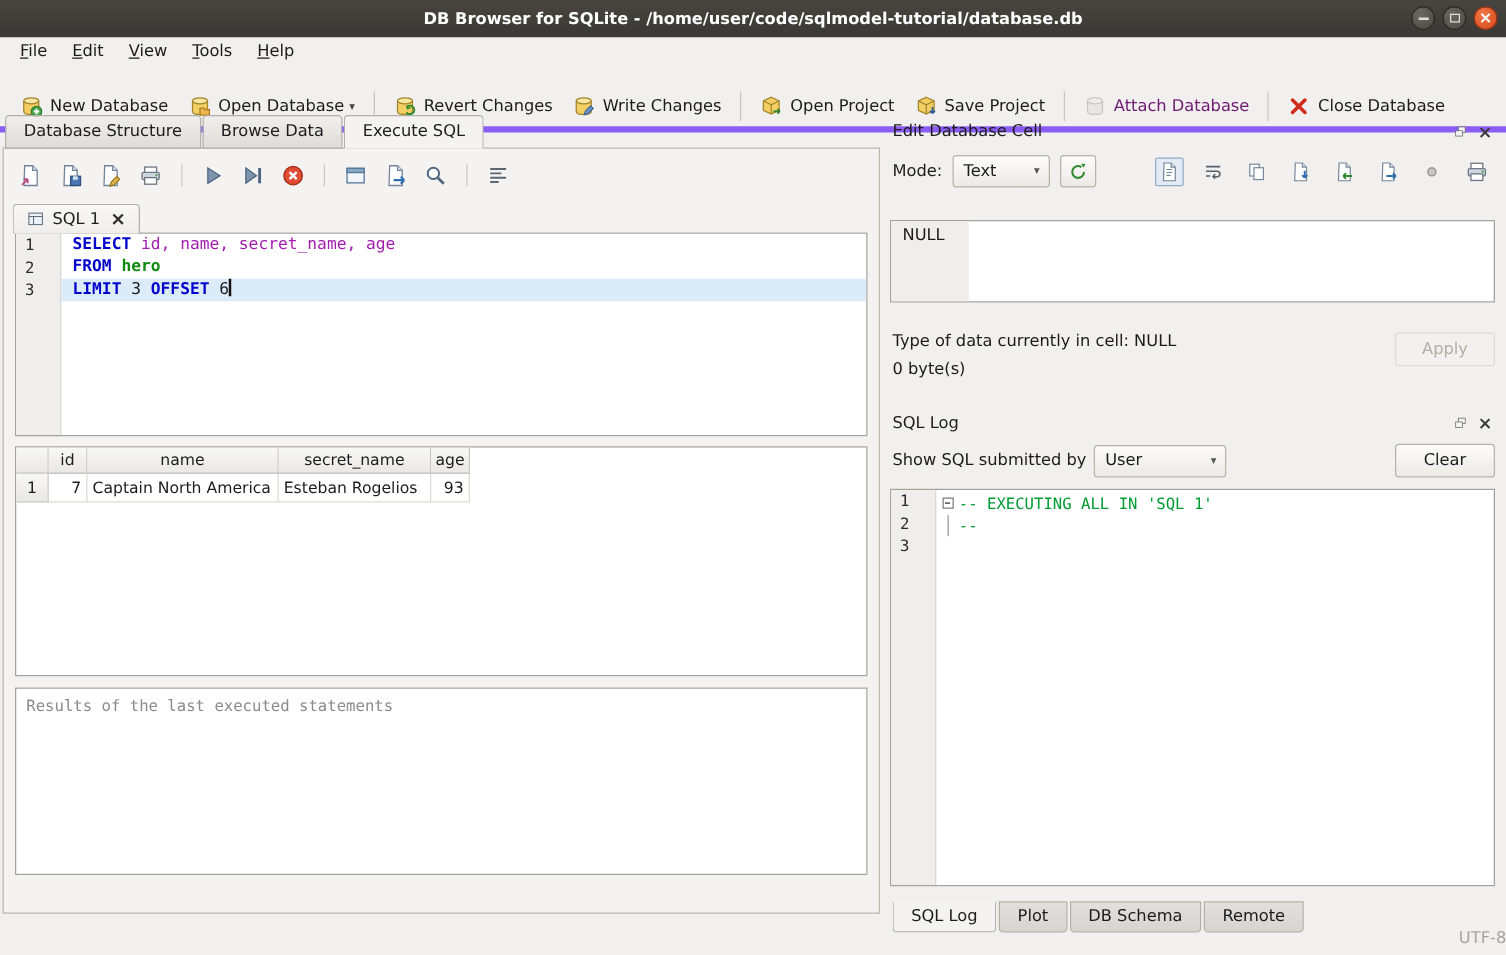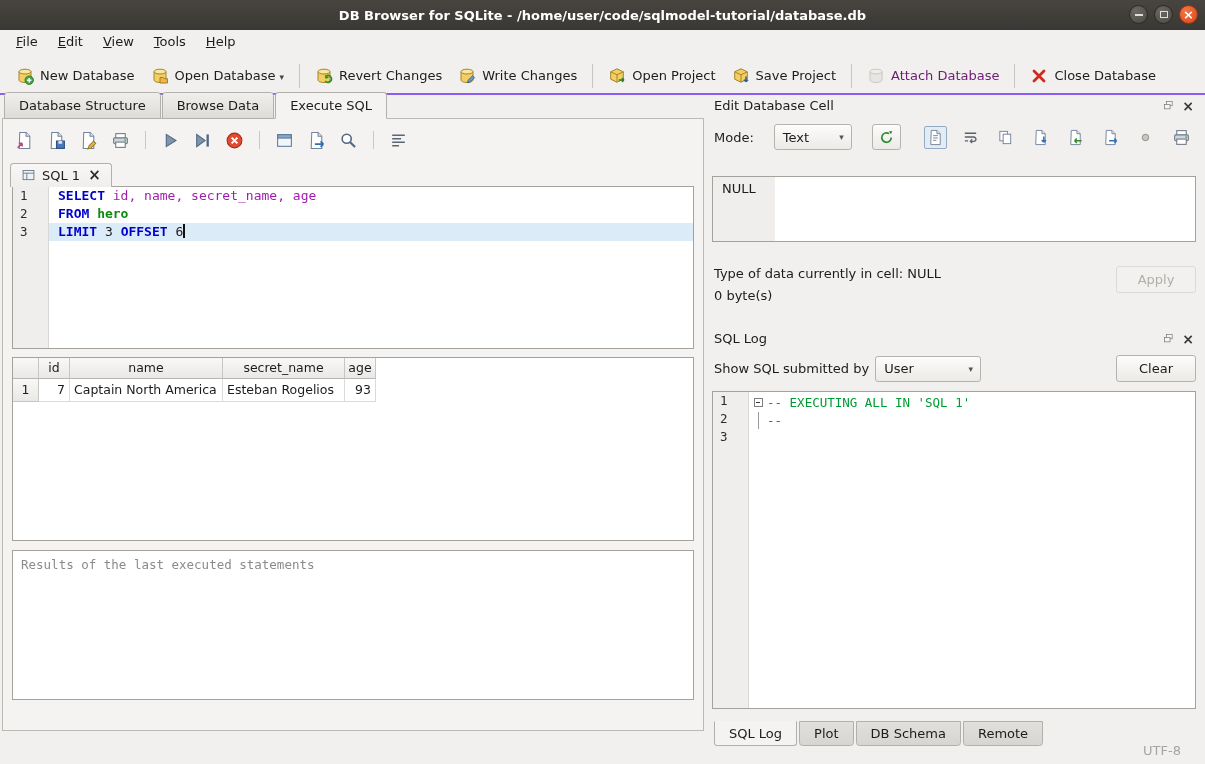--- a/index.html
+++ b/index.html
@@ -17,22 +17,22 @@
     display:flex;align-items:center;justify-content:center;}
   .winbtn.close{background:radial-gradient(circle at 35% 30%,#f07746,#d8481c);border-color:#9c3412;}
   .g-min{width:8px;height:2px;background:#ddd;}
   .g-max{width:8px;height:7px;border:1px solid #ddd;}
   .g-close{color:#fff;font-size:13px;font-weight:bold;line-height:1;margin-top:-1px;}
 
   
   .menubar{position:absolute;top:30px;left:0;width:100%;height:23px;display:flex;align-items:center;
     padding-left:6px;background:#f1f0ee;}
   .menu-item{padding:3px 10px;border-radius:2px;cursor:default;}
-  .toolbar{position:absolute;top:58px;left:0;width:100%;height:37px;display:flex;align-items:center;
-    padding:0 8px;border-bottom:2px solid #8b5cf6;background:#f1f0ee;}
+  .toolbar{position:absolute;top:69px;left:0;width:100%;height:37px;display:flex;align-items:center;
+    padding:0 8px;border-bottom:5px solid #8b5cf6;background:#f1f0ee;}
   .tbtn{display:flex;align-items:center;gap:6px;padding:5px 8px;border-radius:3px;white-space:nowrap;}
   .tbtn.disabled{color:#701a75;}
   .tbtn.disabled svg{opacity:.45;}
   .drop{font-size:9px;color:#444;align-self:flex-end;padding-bottom:3px;margin-left:-2px;}
   .tsep{width:1px;height:24px;background:#c9c6c1;margin:0 7px;}
   .icon svg{display:block;}
 
   
   .maintabs{position:absolute;top:92px;left:4px;display:flex;align-items:flex-end;height:27px;z-index:4;}
   .mtab{padding:5px 14px;background:linear-gradient(#f0efed,#dedcd8);border:1px solid #b3b0ab;
@@ -70,21 +70,21 @@
 
   .msgbox{margin:9px 9px 0;height:150px;background:#fff;border:1px solid #a5a29d;padding:6px 8px;
     font-family:"DejaVu Sans Mono","Liberation Mono",monospace;font-size:12.5px;color:#8b8b8b;}
 
   
   .right-panel{position:absolute;left:707px;top:90px;width:498px;height:647px;padding:0 9px 0 5px;}
   .dock-header{display:flex;align-items:center;padding:8px 2px 6px;}
   .dock-icons{margin-left:auto;display:flex;gap:8px;align-items:center;}
   .dock-icons svg{width:11px;height:11px;display:block;}
   .close-ic{font-size:14px;font-weight:bold;color:#3a3a3a;line-height:1;}
-  .mode-row{display:flex;align-items:center;gap:20px;padding:2px 2px 0;height:34px;}
+  .mode-row{display:flex;align-items:center;gap:8px;padding:2px 2px 0;height:34px;}
   .combo{display:inline-flex;align-items:center;justify-content:space-between;height:26px;
     border:1px solid #b6b3ae;border-radius:3px;background:linear-gradient(#fdfcfb,#eceae7);padding:0 7px 0 8px;text-align:right;}
   .combo .arrow{font-size:9px;color:#555;margin-left:8px;}
   .mode-combo{width:78px;}
   .user-combo{width:106px;}
   .iconbtn{width:29px;height:26px;border:1px solid #b6b3ae;border-radius:3px;
     background:linear-gradient(#fdfcfb,#eceae7);display:flex;align-items:center;justify-content:center;}
   .cell-icons{margin-left:auto;display:flex;gap:12px;align-items:center;}
   .cicon{display:flex;align-items:center;justify-content:center;padding:2px;border:1px solid transparent;}
   .cicon.selected{border:1px solid #93acc6;background:#e3ecf5;border-radius:2px;}
@@ -105,21 +105,21 @@
   .fold-col{width:18px;height:100%;display:flex;align-items:center;justify-content:center;}
   .fold-box{width:9px;height:9px;border:1px solid #7e7e7e;background:#fff;position:relative;}
   .fold-box::after{content:"";position:absolute;left:1.5px;top:3px;width:4px;height:1px;background:#333;}
   .fold-vline{width:1px;height:100%;background:#9a9a9a;}
   .bottom-tabs{display:flex;gap:2px;margin-top:12px;padding-left:2px;}
   .btab{padding:4px 14px;background:linear-gradient(#e2e0dc,#d7d5d1);border:1px solid #b3b0ab;
     border-radius:0 0 3.5px 3.5px;}
   .btab.active{background:#f4f3f1;border-top-color:#f4f3f1;}
 
   .statusbar{position:absolute;left:0;bottom:0;width:100%;height:27px;display:flex;align-items:center;
-    justify-content:flex-end;padding-right:24px;color:#a7a5a1;}
+    justify-content:flex-end;color:#a7a5a1;}
 </style>
 </head>
 <body>
 
 <div class="app">
 
   <div class="titlebar">
     <span>DB Browser for SQLite - /home/user/code/sqlmodel-tutorial/database.db</span>
     <div class="win-controls">
       <span class="winbtn">

